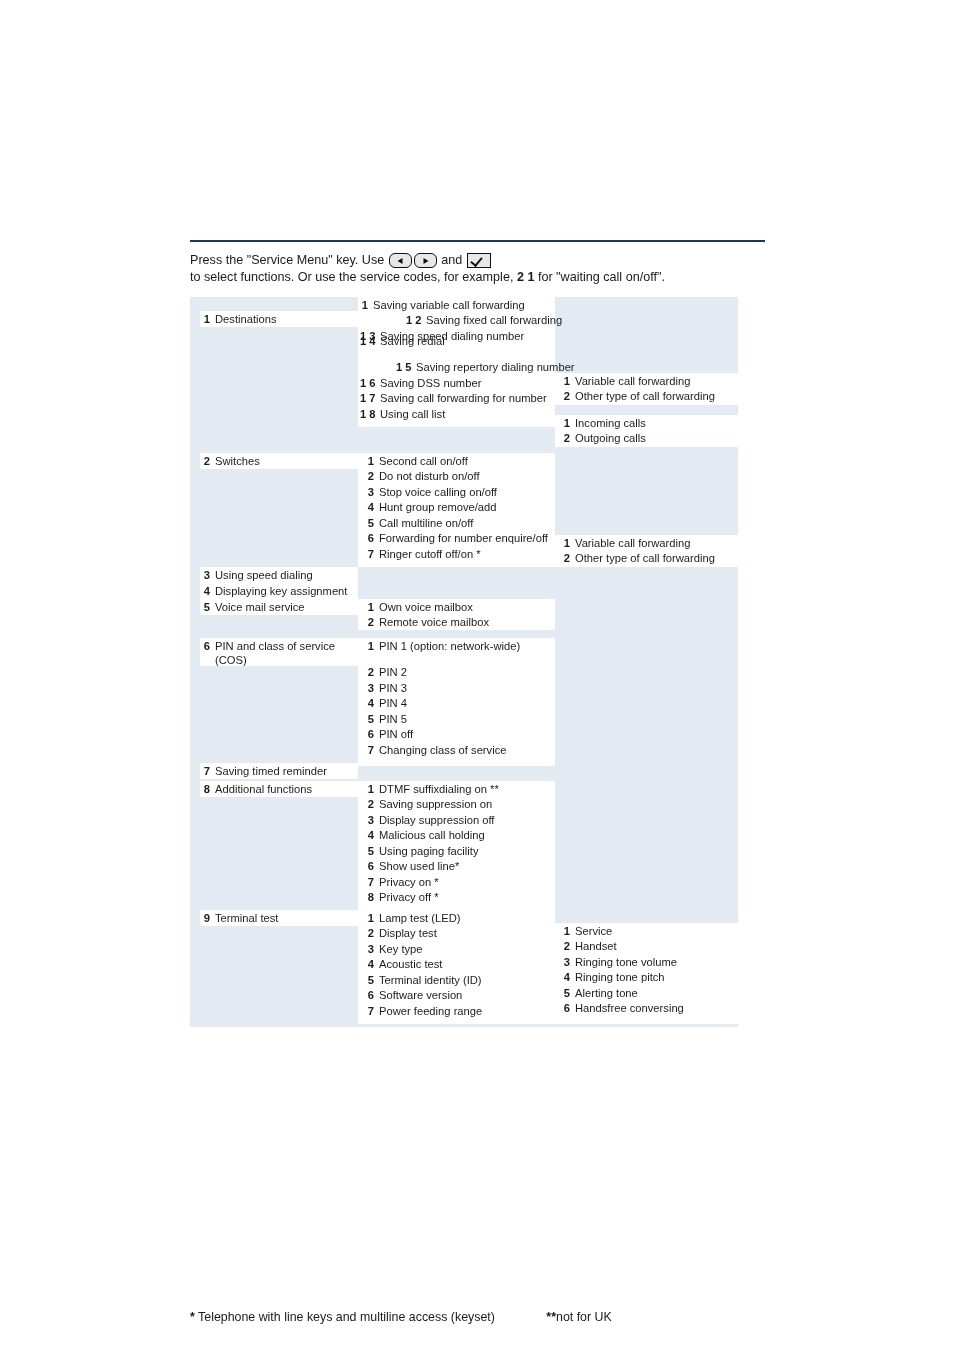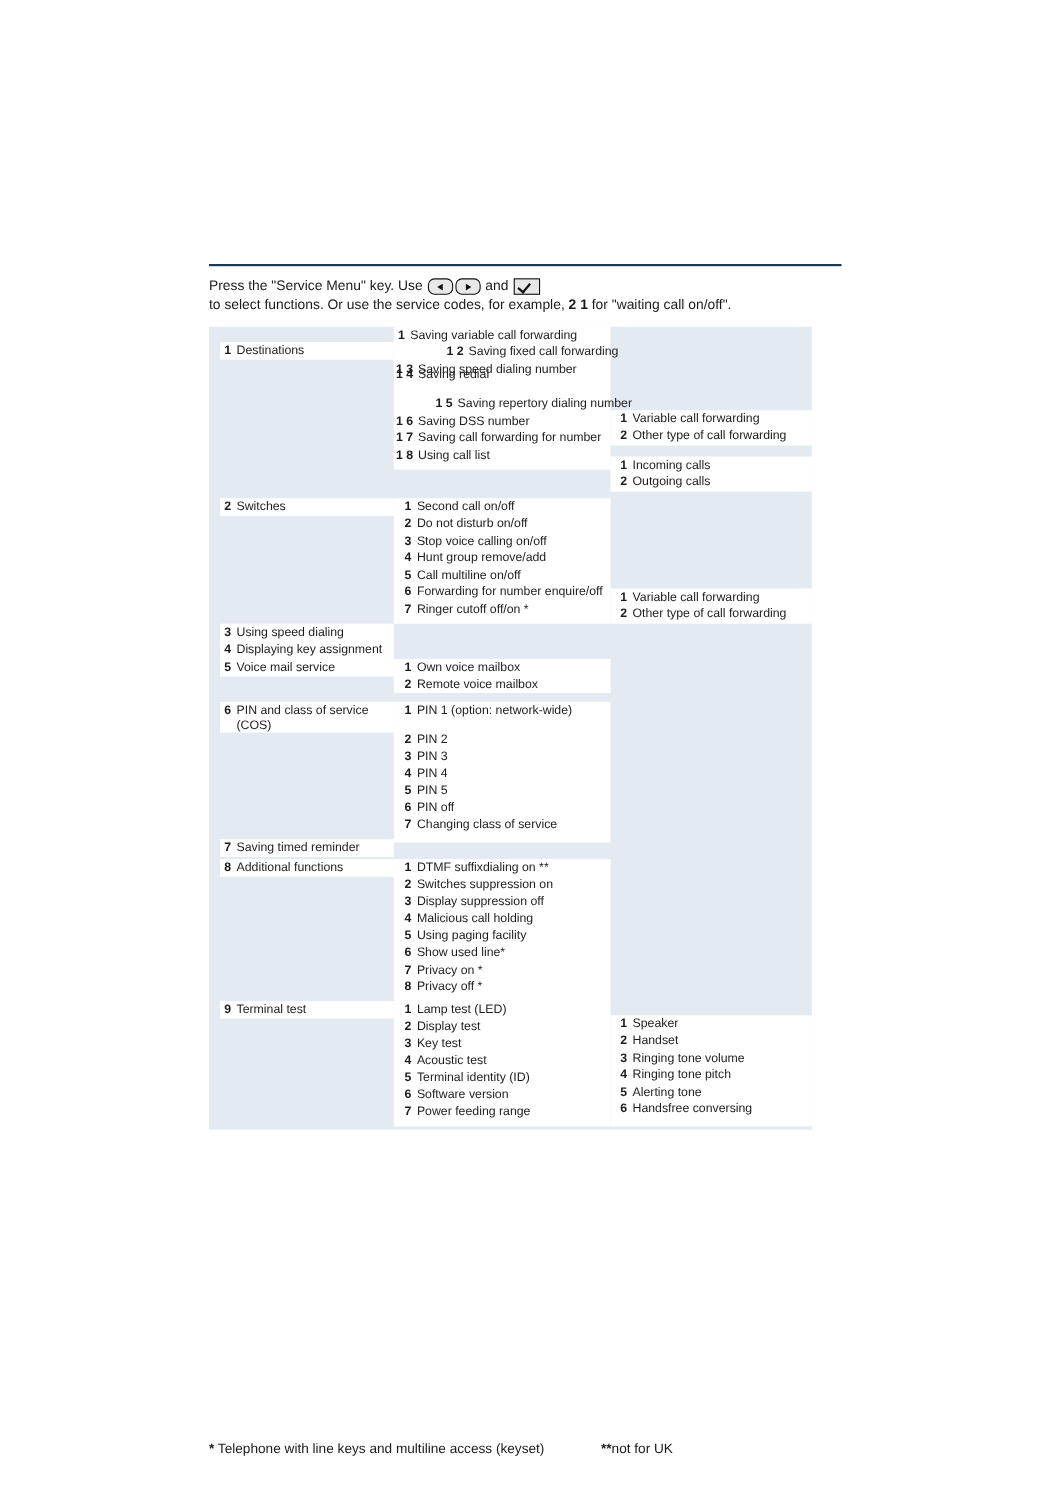--- a/index.html
+++ b/index.html
@@ -305,21 +305,21 @@
         <div class="row" style="left: 176px; top: 448px;">
           <span class="num w1">7</span>
           <span class="lbl">Changing class of service</span>
         </div>
         <div class="row" style="left: 176px; top: 487px;">
           <span class="num w1">1</span>
           <span class="lbl">DTMF suffixdialing on  **</span>
         </div>
         <div class="row" style="left: 176px; top: 502.5px;">
           <span class="num w1">2</span>
-          <span class="lbl">Switches suppression on</span>
+          <span class="lbl">Saving suppression on</span>
         </div>
         <div class="row" style="left: 176px; top: 518px;">
           <span class="num w1">3</span>
           <span class="lbl">Display suppression off</span>
         </div>
         <div class="row" style="left: 176px; top: 533.5px;">
           <span class="num w1">4</span>
           <span class="lbl">Malicious call holding</span>
         </div>
         <div class="row" style="left: 176px; top: 549px;">
@@ -341,21 +341,21 @@
         <div class="row" style="left: 176px; top: 616px;">
           <span class="num w1">1</span>
           <span class="lbl">Lamp test (LED)</span>
         </div>
         <div class="row" style="left: 176px; top: 631.5px;">
           <span class="num w1">2</span>
           <span class="lbl">Display test</span>
         </div>
         <div class="row" style="left: 176px; top: 647px;">
           <span class="num w1">3</span>
-          <span class="lbl">Key test</span>
+          <span class="lbl">Key type</span>
         </div>
         <div class="row" style="left: 176px; top: 662.5px;">
           <span class="num w1">4</span>
           <span class="lbl">Acoustic test</span>
         </div>
         <div class="row" style="left: 176px; top: 678px;">
           <span class="num w1">5</span>
           <span class="lbl">Terminal identity (ID)</span>
         </div>
         <div class="row" style="left: 176px; top: 693.5px;">
@@ -385,21 +385,21 @@
         <div class="row" style="left: 372px; top: 241px;">
           <span class="num w1">1</span>
           <span class="lbl">Variable call forwarding</span>
         </div>
         <div class="row" style="left: 372px; top: 256.5px;">
           <span class="num w1">2</span>
           <span class="lbl">Other type of call forwarding</span>
         </div>
         <div class="row" style="left: 372px; top: 629px;">
           <span class="num w1">1</span>
-          <span class="lbl">Speaker</span>
+          <span class="lbl">Service</span>
         </div>
         <div class="row" style="left: 372px; top: 644.5px;">
           <span class="num w1">2</span>
           <span class="lbl">Handset</span>
         </div>
         <div class="row" style="left: 372px; top: 660px;">
           <span class="num w1">3</span>
           <span class="lbl">Ringing tone volume</span>
         </div>
         <div class="row" style="left: 372px; top: 675.5px;">

